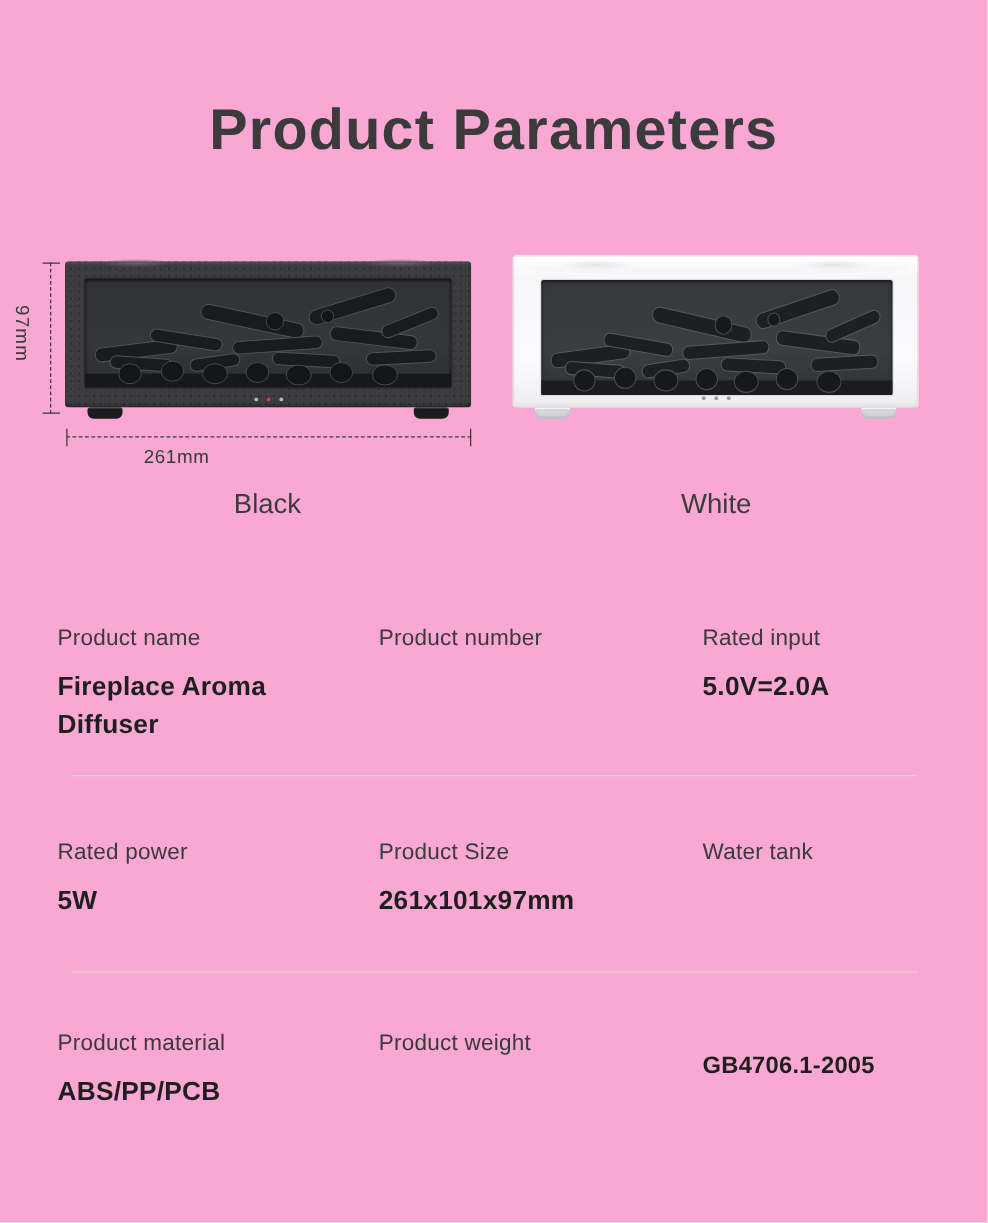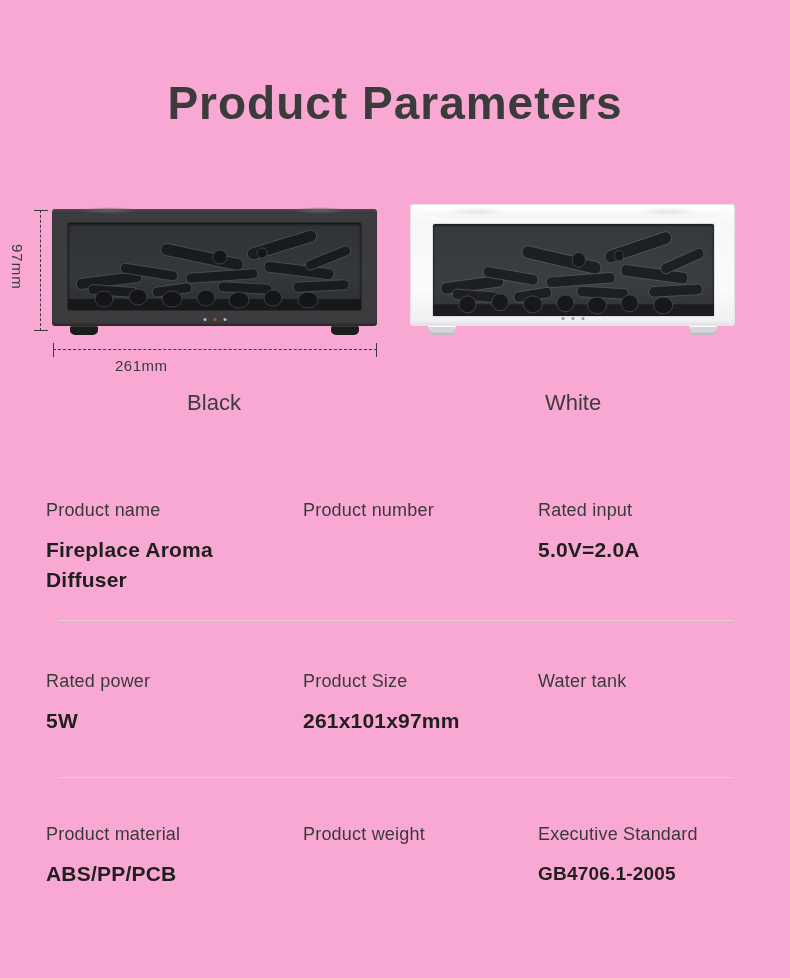--- a/index.html
+++ b/index.html
@@ -84,21 +84,21 @@
   .color-label { position:absolute; top:390px; width:200px; text-align:center;
       font-size:22px; color:#3c3c3c; font-weight:400; }
   .color-label.black-lbl { left:114px; }
   .color-label.white-lbl { left:473px; }
 
   
   .spec-row { position:absolute; left:0; width:100%; height:120px; }
   .spec-cell { position:absolute; top:0; }
   .spec-cell.c1 { left:33px; width:230px;margin-left:13px; }
   .spec-cell.c2 { left:303px; width:215px; }
-  .spec-cell.c3 { left:538px; width:220px; }
+  .spec-cell.c3 { left:562px; width:220px; }
   .spec-label { font-size:18px; font-weight:400; color:#3a3a3a; letter-spacing:0.2px; }
   .spec-value { margin-top:14px; font-size:21px; font-weight:700; color:#1f1f1f; letter-spacing:0.2px;
       max-width:172px; line-height:30px; }
   .spec-value.small { font-size:19px; font-weight:600; }
   .row1 { top:500px; } .row2 { top:671px; } .row3 { top:824px;padding-left:36px; }
   .divider { position:absolute; left:58px; width:676px; height:1px; background:#ded4c4; }
   .divider.d1 { top:620px; } .divider.d2 { top:777px; }
 </style>
 </head>
 <body>
@@ -237,18 +237,17 @@
 
   <div class="spec-row row3">
     <div class="spec-cell c1">
       <div class="spec-label">Product material</div>
       <div class="spec-value">ABS/PP/PCB</div>
     </div>
     <div class="spec-cell c2">
       <div class="spec-label">Product weight</div>
     </div>
     <div class="spec-cell c3">
-      <div class="spec-label">Executive Standard</div>
       <div class="spec-value small">GB4706.1-2005</div>
     </div>
   </div>
 
 </div>
 
 </body></html>

